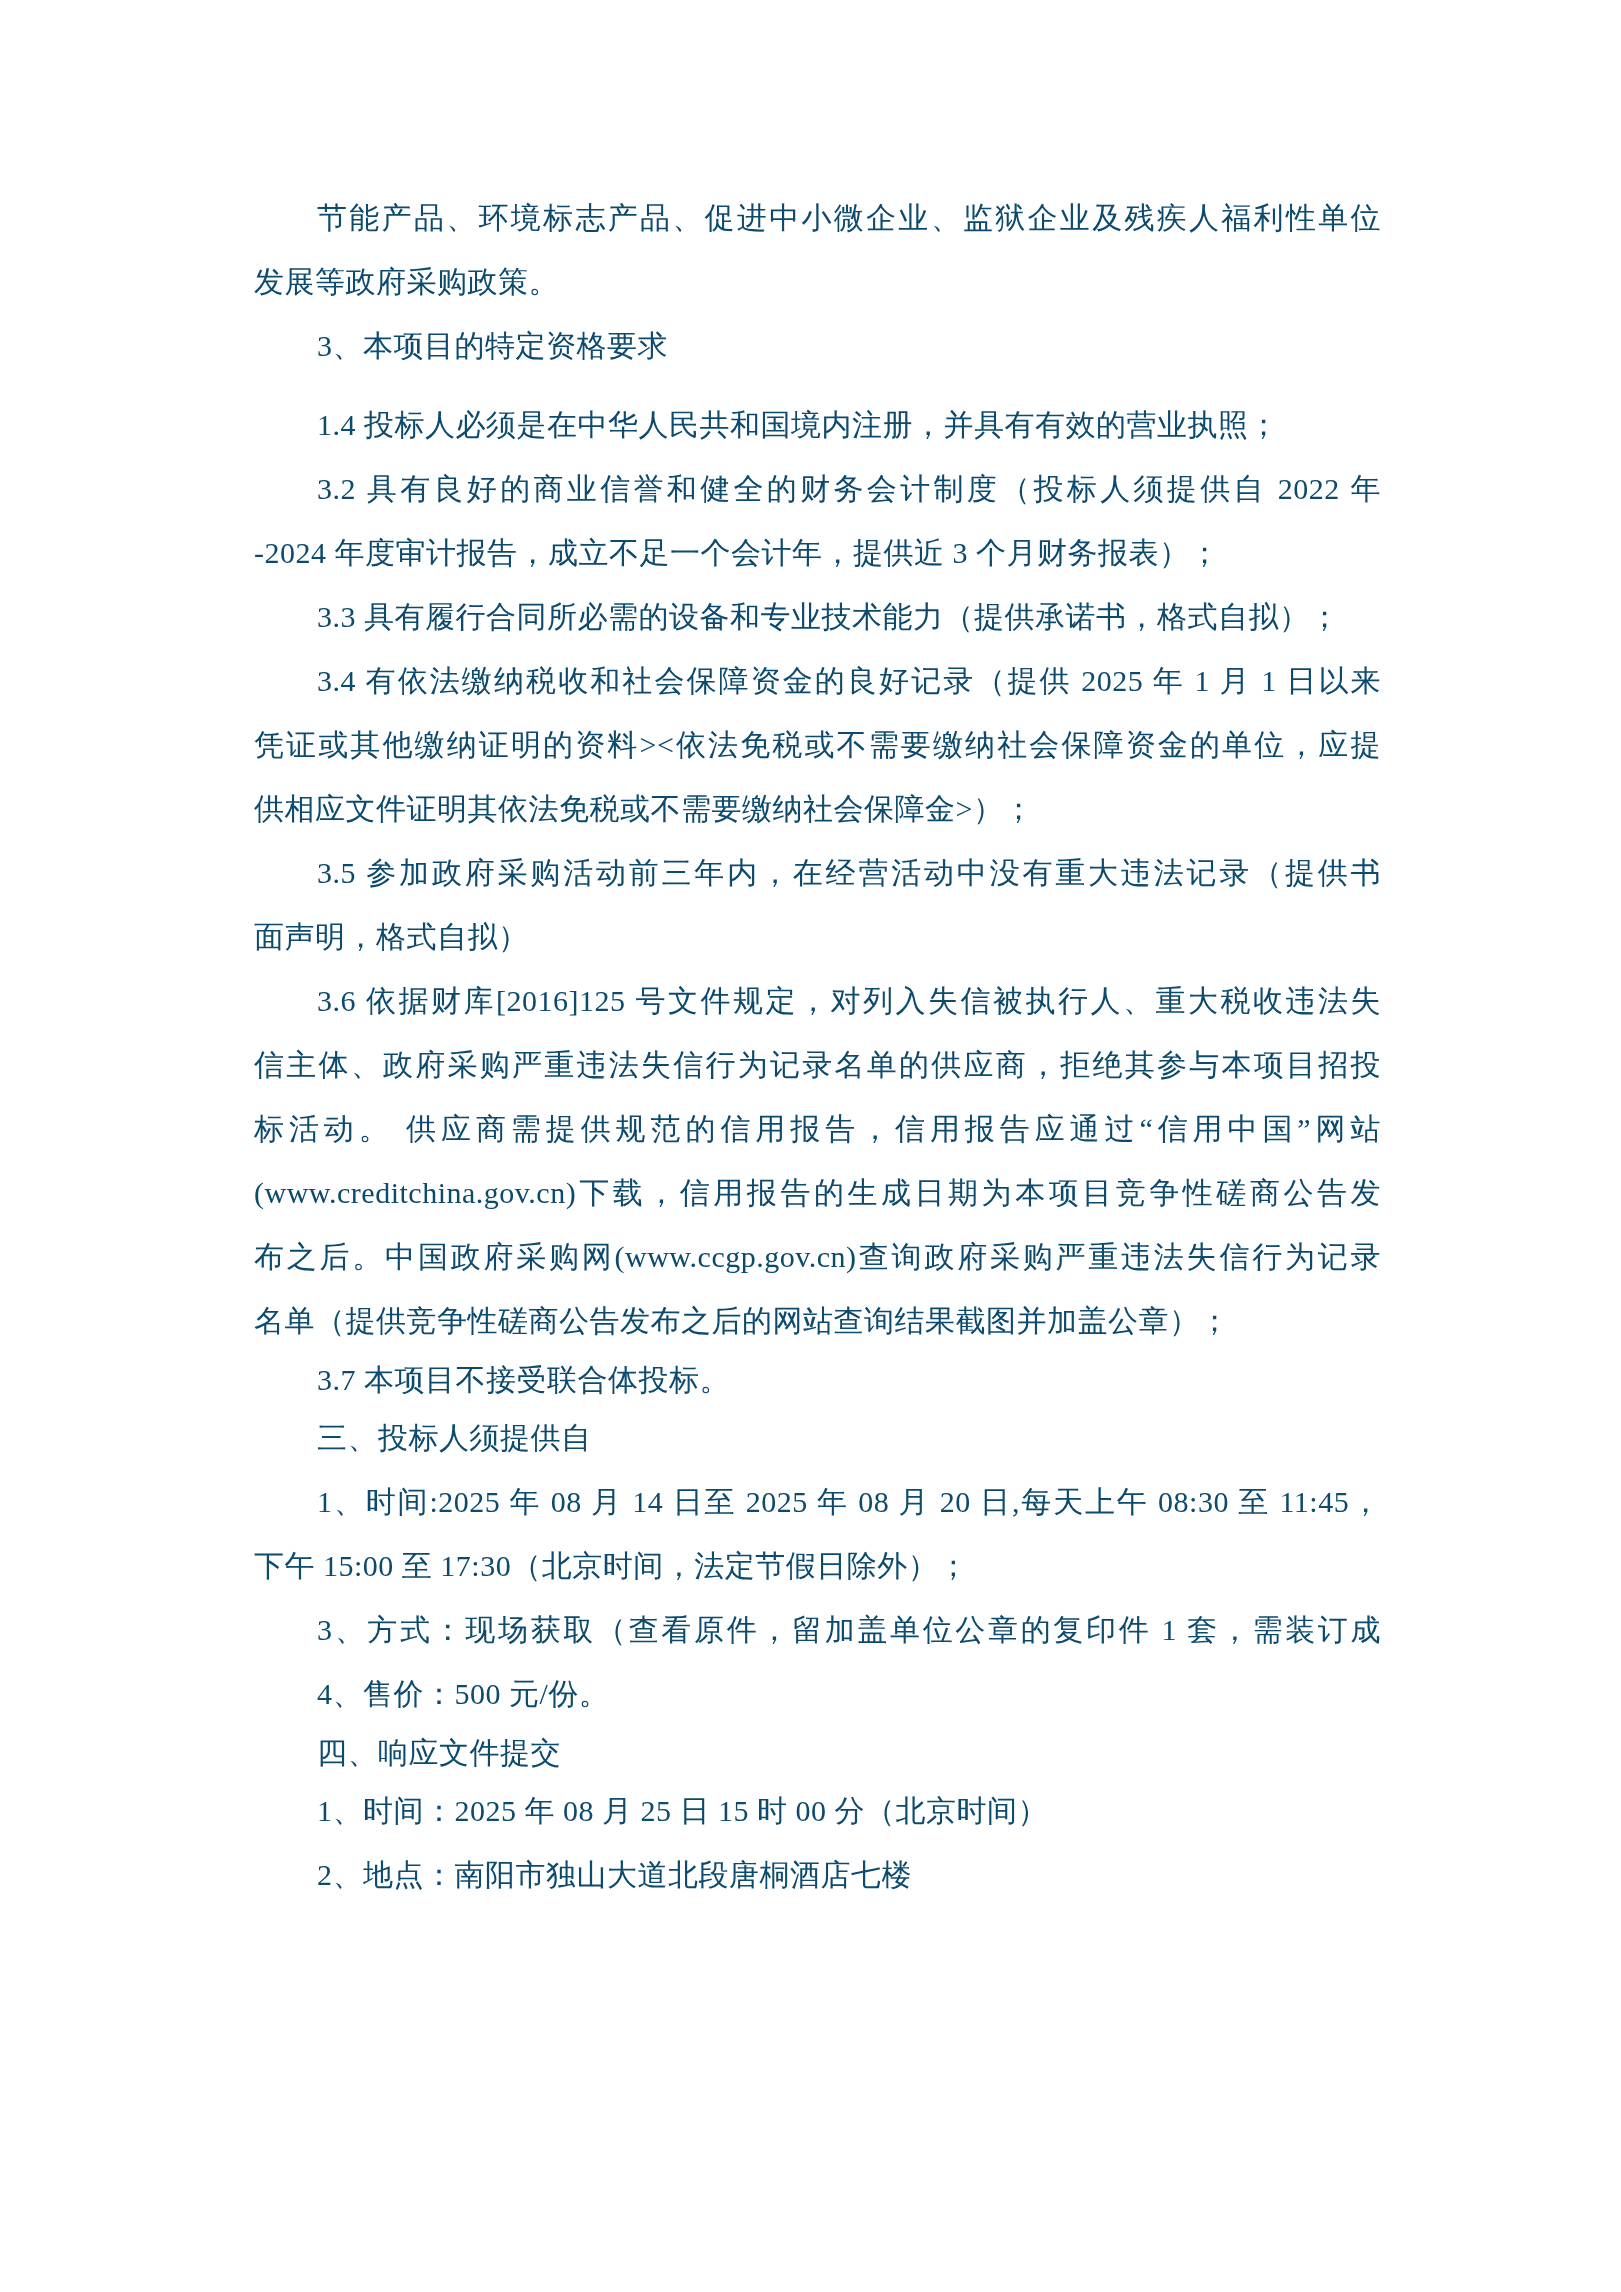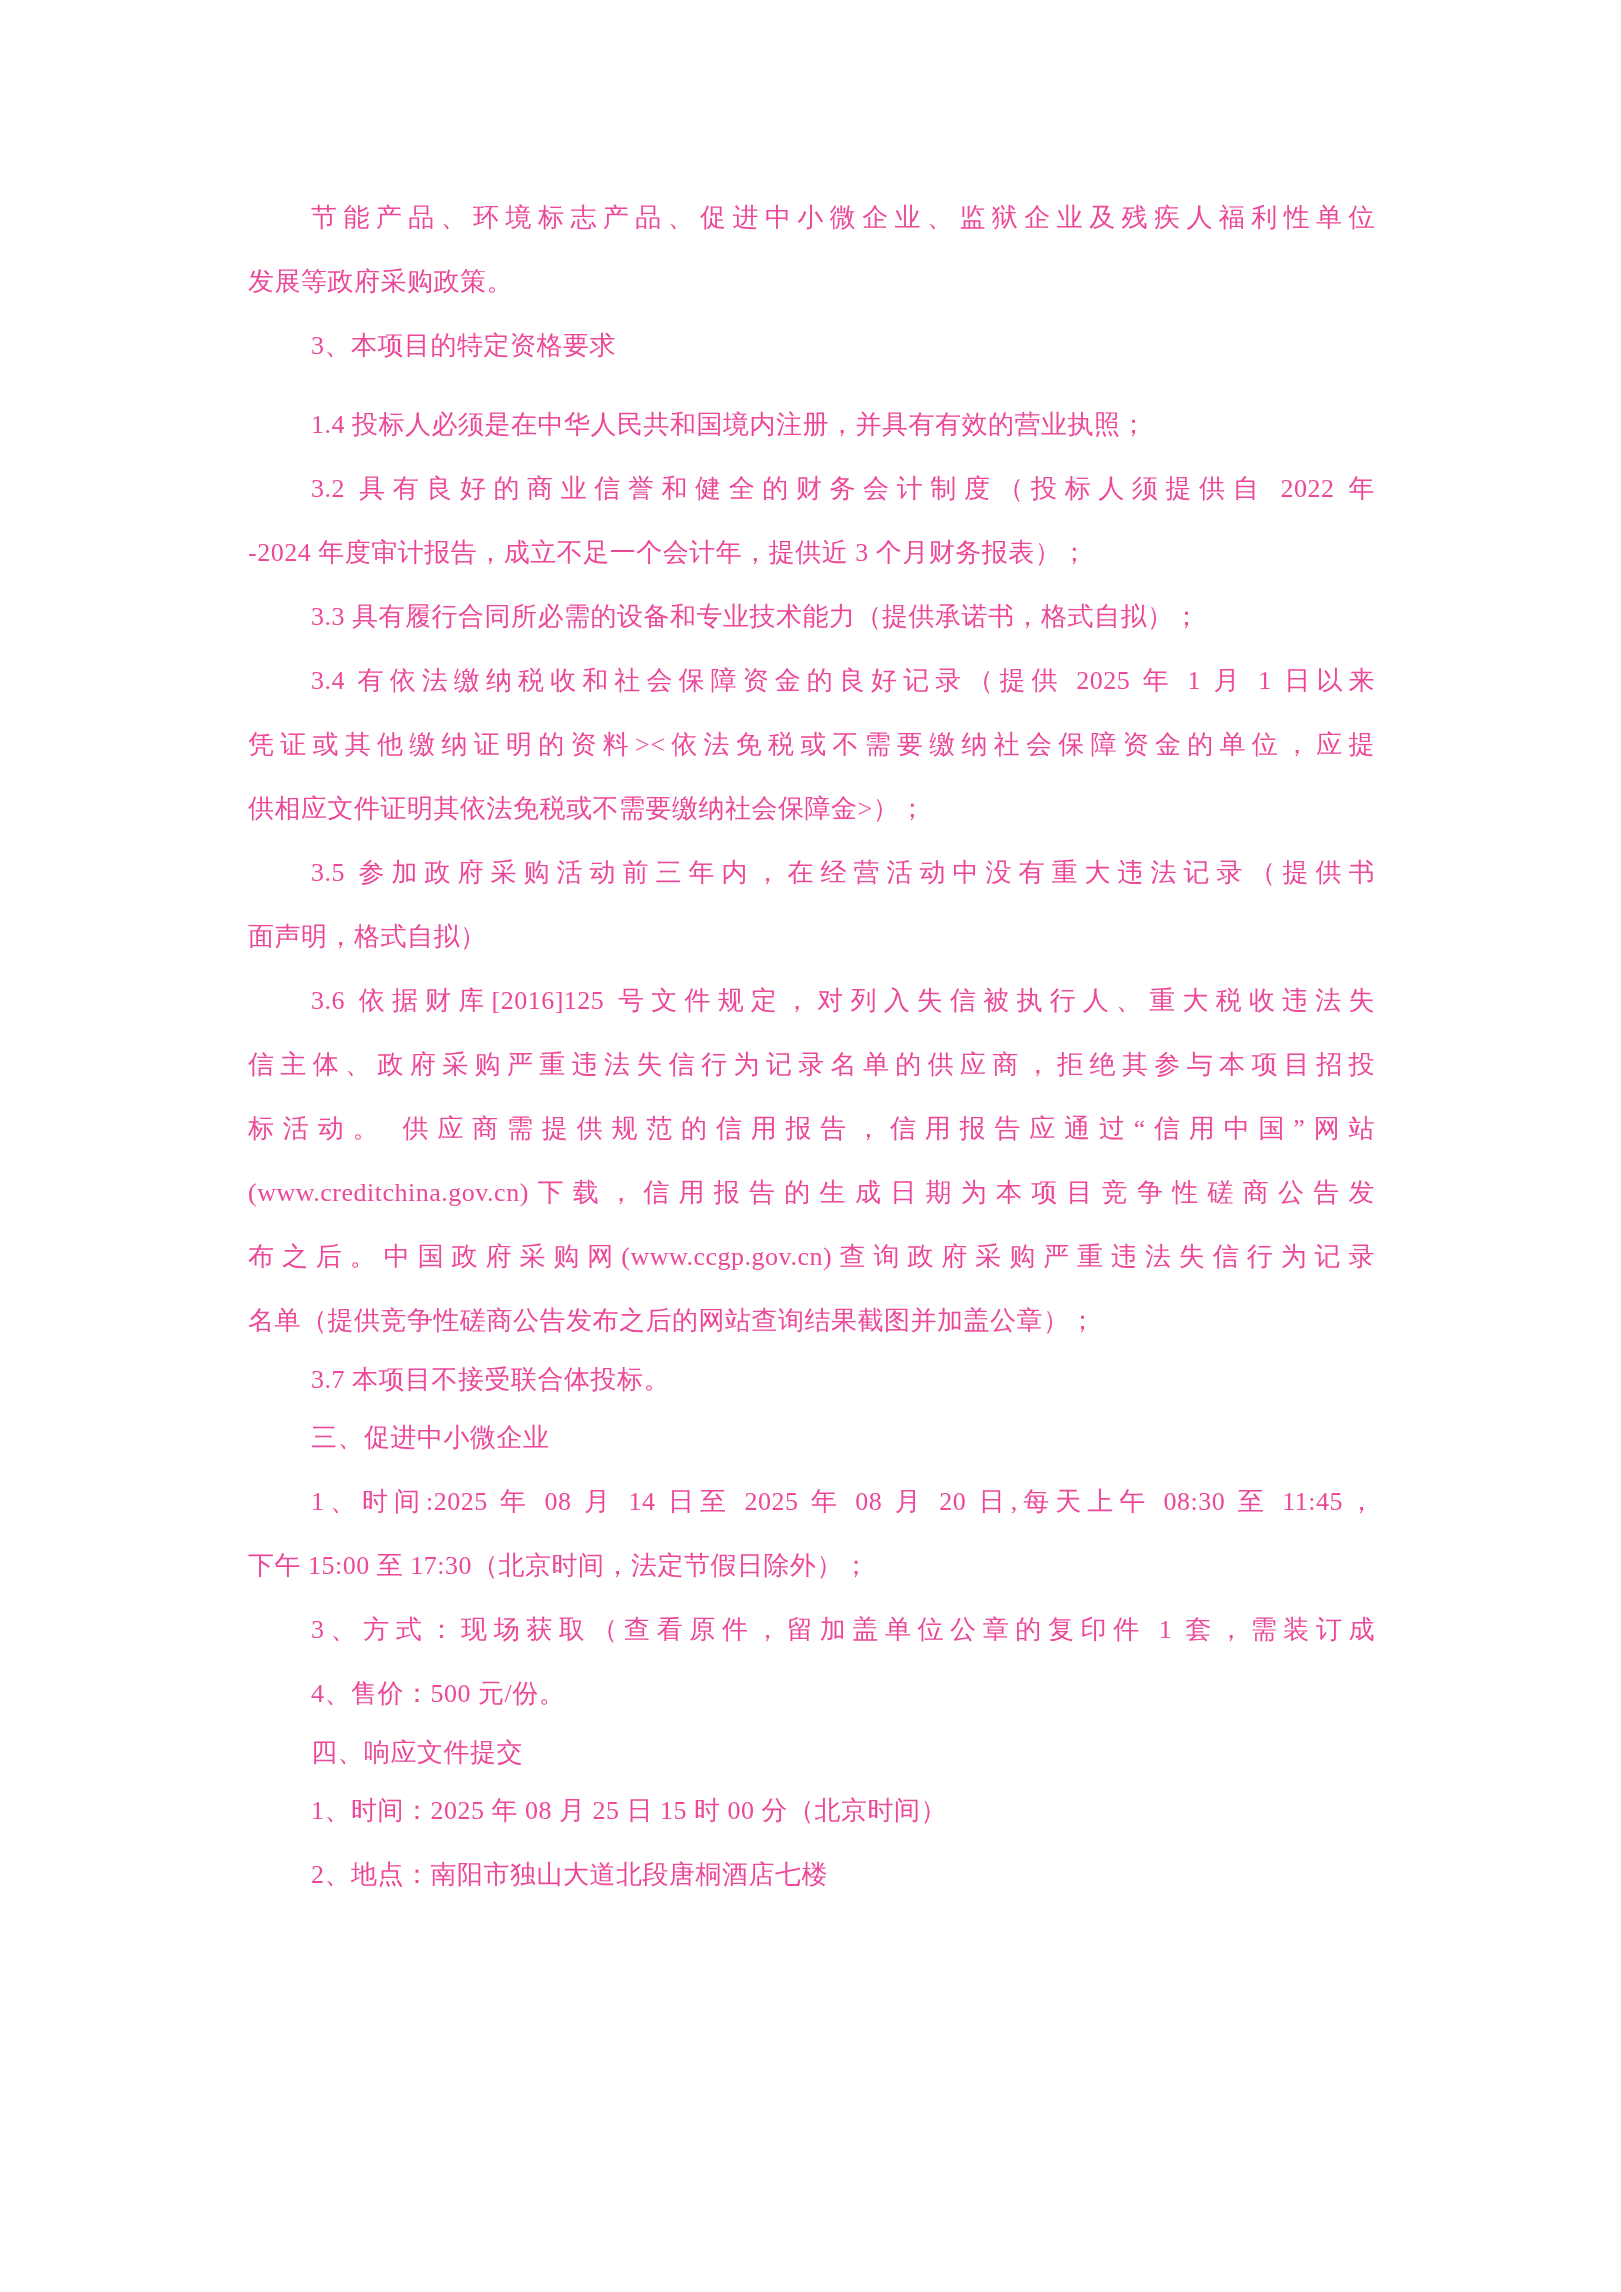--- a/index.html
+++ b/index.html
@@ -10,25 +10,25 @@
   .page {
     position: relative;
     width: 1621px;
     height: 2293px;
     background: #ffffff;
     overflow: hidden;
     font-family: "Liberation Serif", "DejaVu Serif", serif;
   }
   .textblock {
     position: absolute;
-    left: 248px;
+    left: 254px;
     top: 186px;
     width: 1127px;
-    color: #ec4899;
-    font-size: 26px;
+    color: #0c4a6e;
+    font-size: 30px;
   }
   .line {
     height: 64px;
     line-height: 64px;
     letter-spacing: 0.5px;
   }
   .line.tight {
     height: 53px;
     line-height: 53px;
   }
@@ -63,21 +63,21 @@
       <div class="line">供相应文件证明其依法免税或不需要缴纳社会保障金&gt;）；</div>
       <div class="line indent fill">3.5 参加政府采购活动前三年内，在经营活动中没有重大违法记录（提供书</div>
       <div class="line">面声明，格式自拟）</div>
       <div class="line indent fill">3.6 依据财库[2016]125 号文件规定，对列入失信被执行人、重大税收违法失</div>
       <div class="line fill">信主体、政府采购严重违法失信行为记录名单的供应商，拒绝其参与本项目招投</div>
       <div class="line fill">标活动。 供应商需提供规范的信用报告，信用报告应通过“信用中国”网站</div>
       <div class="line fill">(www.creditchina.gov.cn)下载，信用报告的生成日期为本项目竞争性磋商公告发</div>
       <div class="line fill">布之后。中国政府采购网(www.ccgp.gov.cn)查询政府采购严重违法失信行为记录</div>
       <div class="line">名单（提供竞争性磋商公告发布之后的网站查询结果截图并加盖公章）；</div>
       <div class="line indent tight">3.7 本项目不接受联合体投标。</div>
-      <div class="line indent">三、促进中小微企业</div>
+      <div class="line indent">三、投标人须提供自</div>
       <div class="line indent fill">1、时间:2025 年 08 月 14 日至 2025 年 08 月 20 日,每天上午 08:30 至 11:45，</div>
       <div class="line">下午 15:00 至 17:30（北京时间，法定节假日除外）；</div>
       <div class="line indent fill">3、方式：现场获取（查看原件，留加盖单位公章的复印件 1 套，需装订成</div>
       <div class="line indent">4、售价：500 元/份。</div>
       <div class="line indent tight">四、响应文件提交</div>
       <div class="line indent">1、时间：2025 年 08 月 25 日 15 时 00 分（北京时间）</div>
       <div class="line indent">2、地点：南阳市独山大道北段唐桐酒店七楼</div>
     </div>
 </div>
 

